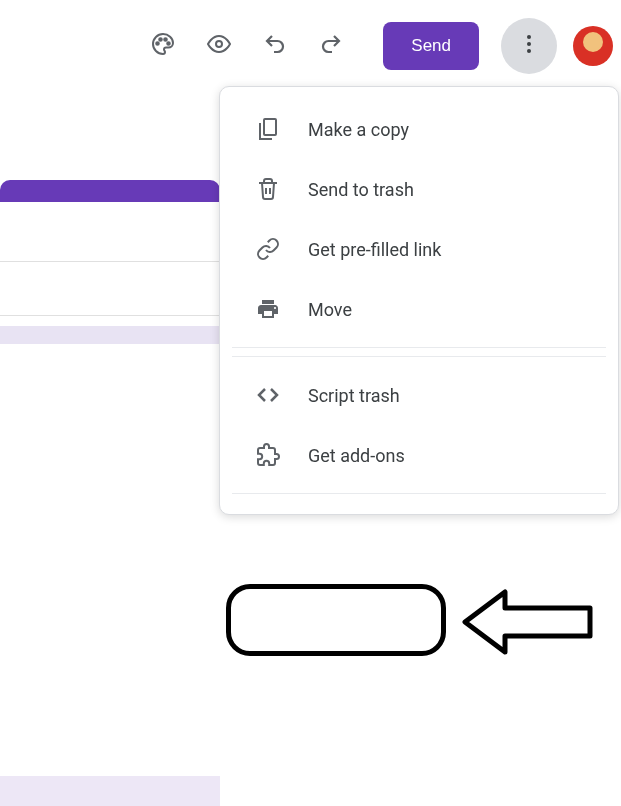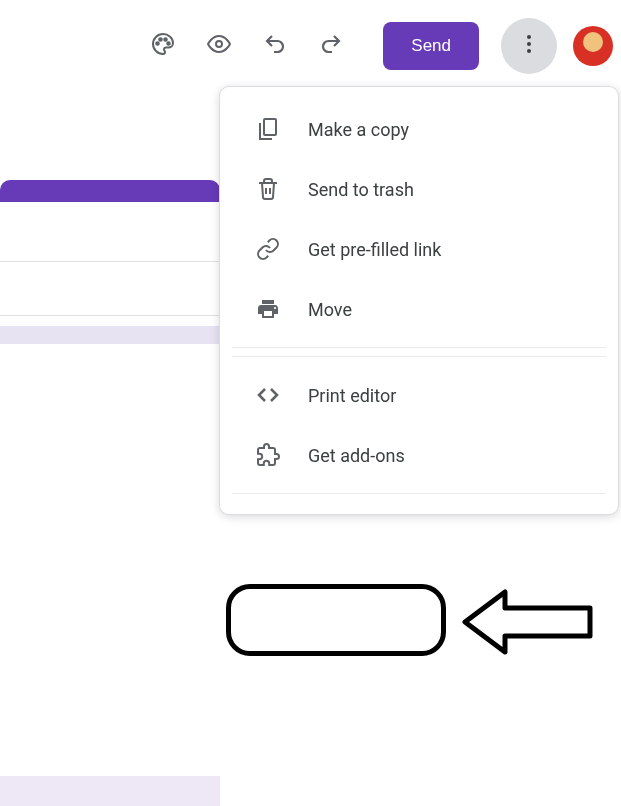--- a/index.html
+++ b/index.html
@@ -247,21 +247,21 @@
   </div>
   <div class="menu-divider"></div>
   <div class="menu-divider"></div>
   <div class="menu-item">
     <span class="menu-icon">
       <svg viewBox="0 0 24 24" fill="none" stroke="currentColor" stroke-width="2.5">
           <polyline points="9 18 3 12 9 6"></polyline>
           <polyline points="15 6 21 12 15 18"></polyline>
         </svg>
     </span>
-    <span>Print editor</span>
+    <span>Script trash</span>
   </div>
   <div class="menu-item">
     <span class="menu-icon">
       <svg viewBox="0 0 24 24" fill="none" stroke="currentColor" stroke-width="2">
           <path d="M20.5 11H19V7c0-1.1-.9-2-2-2h-4V3.5C13 2.12 11.88 1 10.5 1S8 2.12 8 3.5V5H4c-1.1 0-2 .9-2 2v3.8h1.5c1.49 0 2.7 1.21 2.7 2.7s-1.21 2.7-2.7 2.7H2V20c0 1.1.9 2 2 2h3.8v-1.5c0-1.49 1.21-2.7 2.7-2.7 1.49 0 2.7 1.21 2.7 2.7V22H17c1.1 0 2-.9 2-2v-4h1.5c1.38 0 2.5-1.12 2.5-2.5S21.88 11 20.5 11z"></path>
         </svg>
     </span>
     <span>Get add-ons</span>
   </div>
   <div class="menu-divider"></div>

